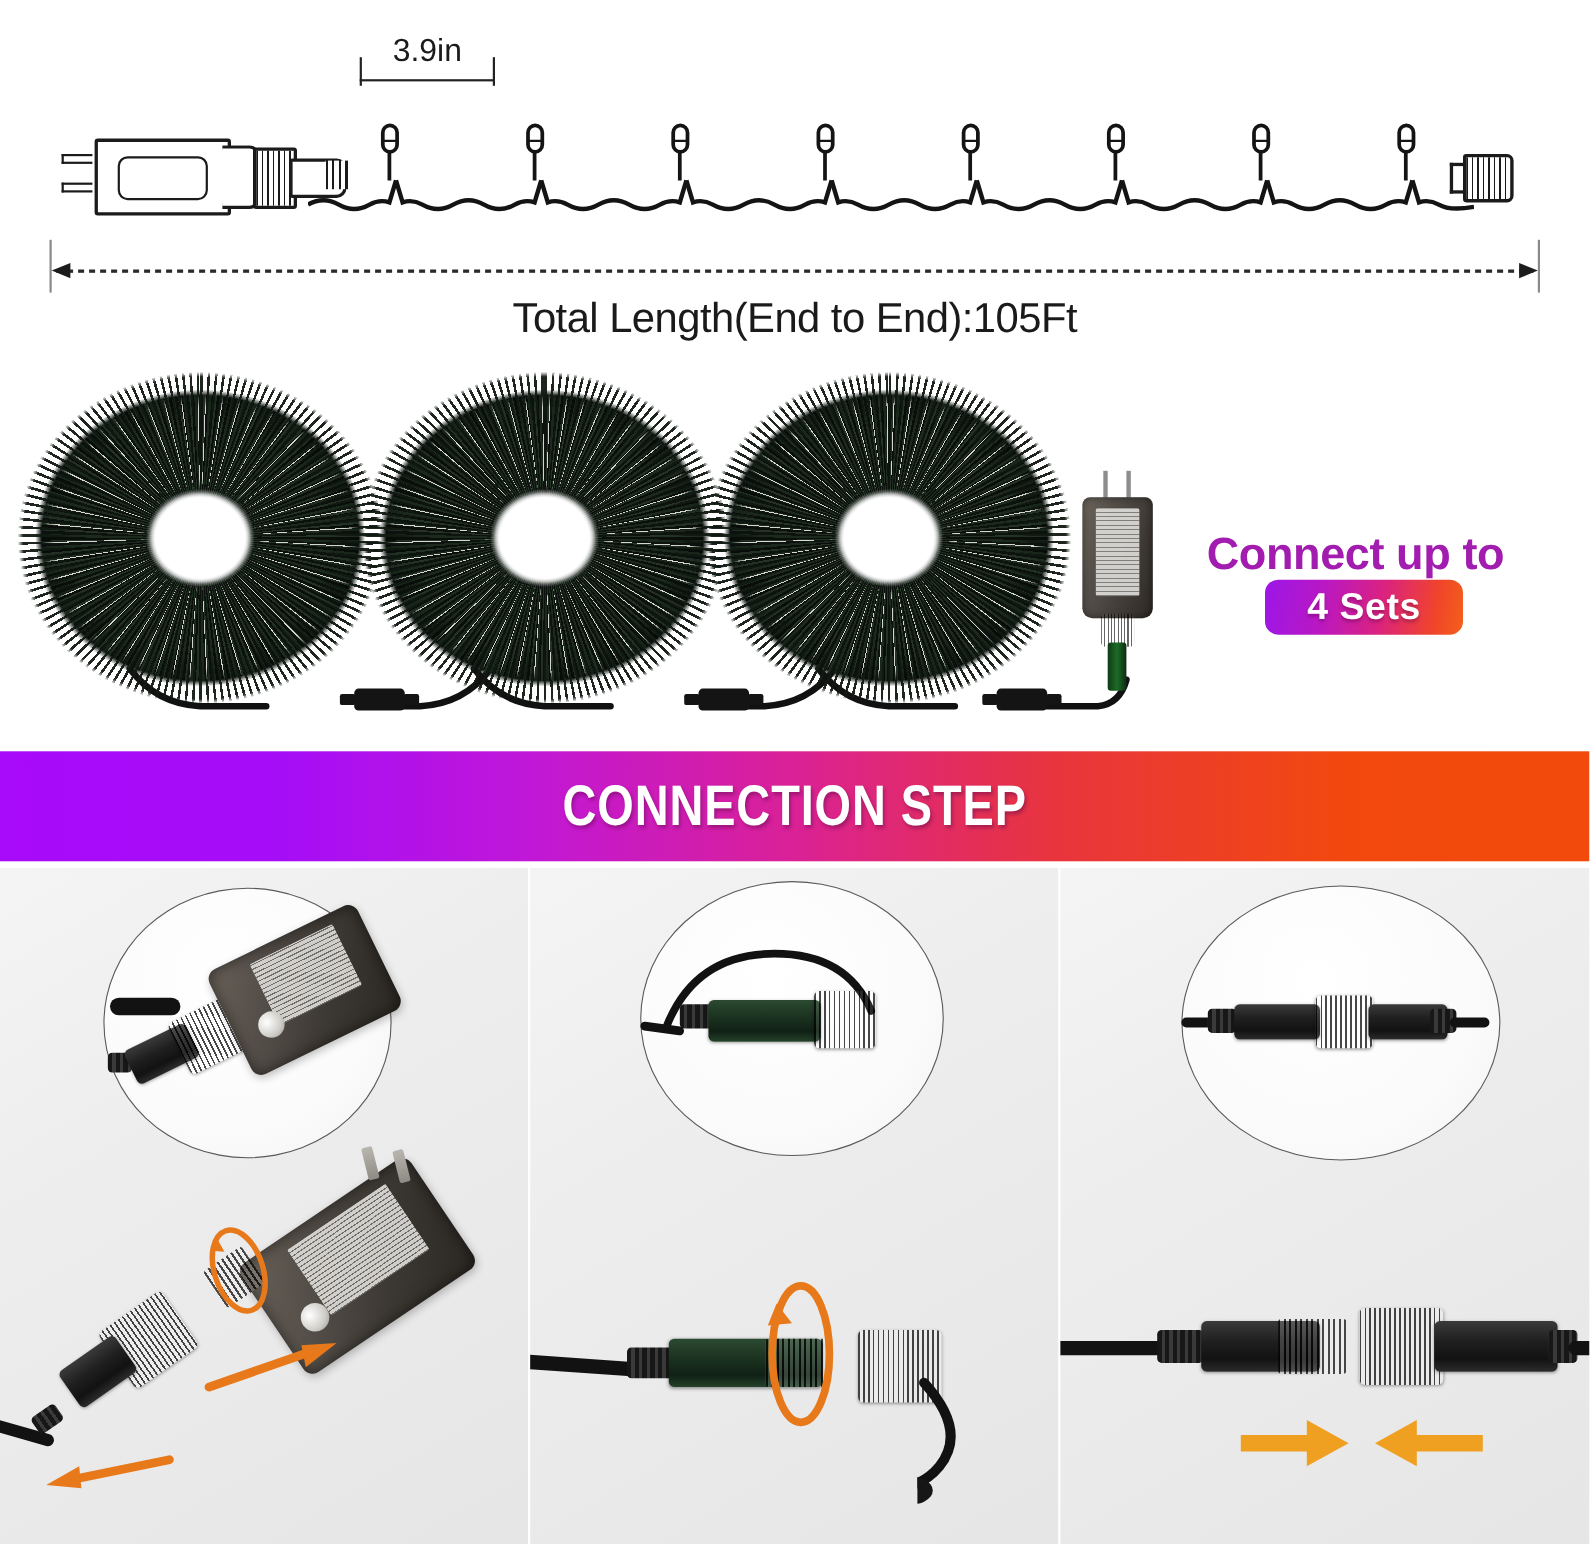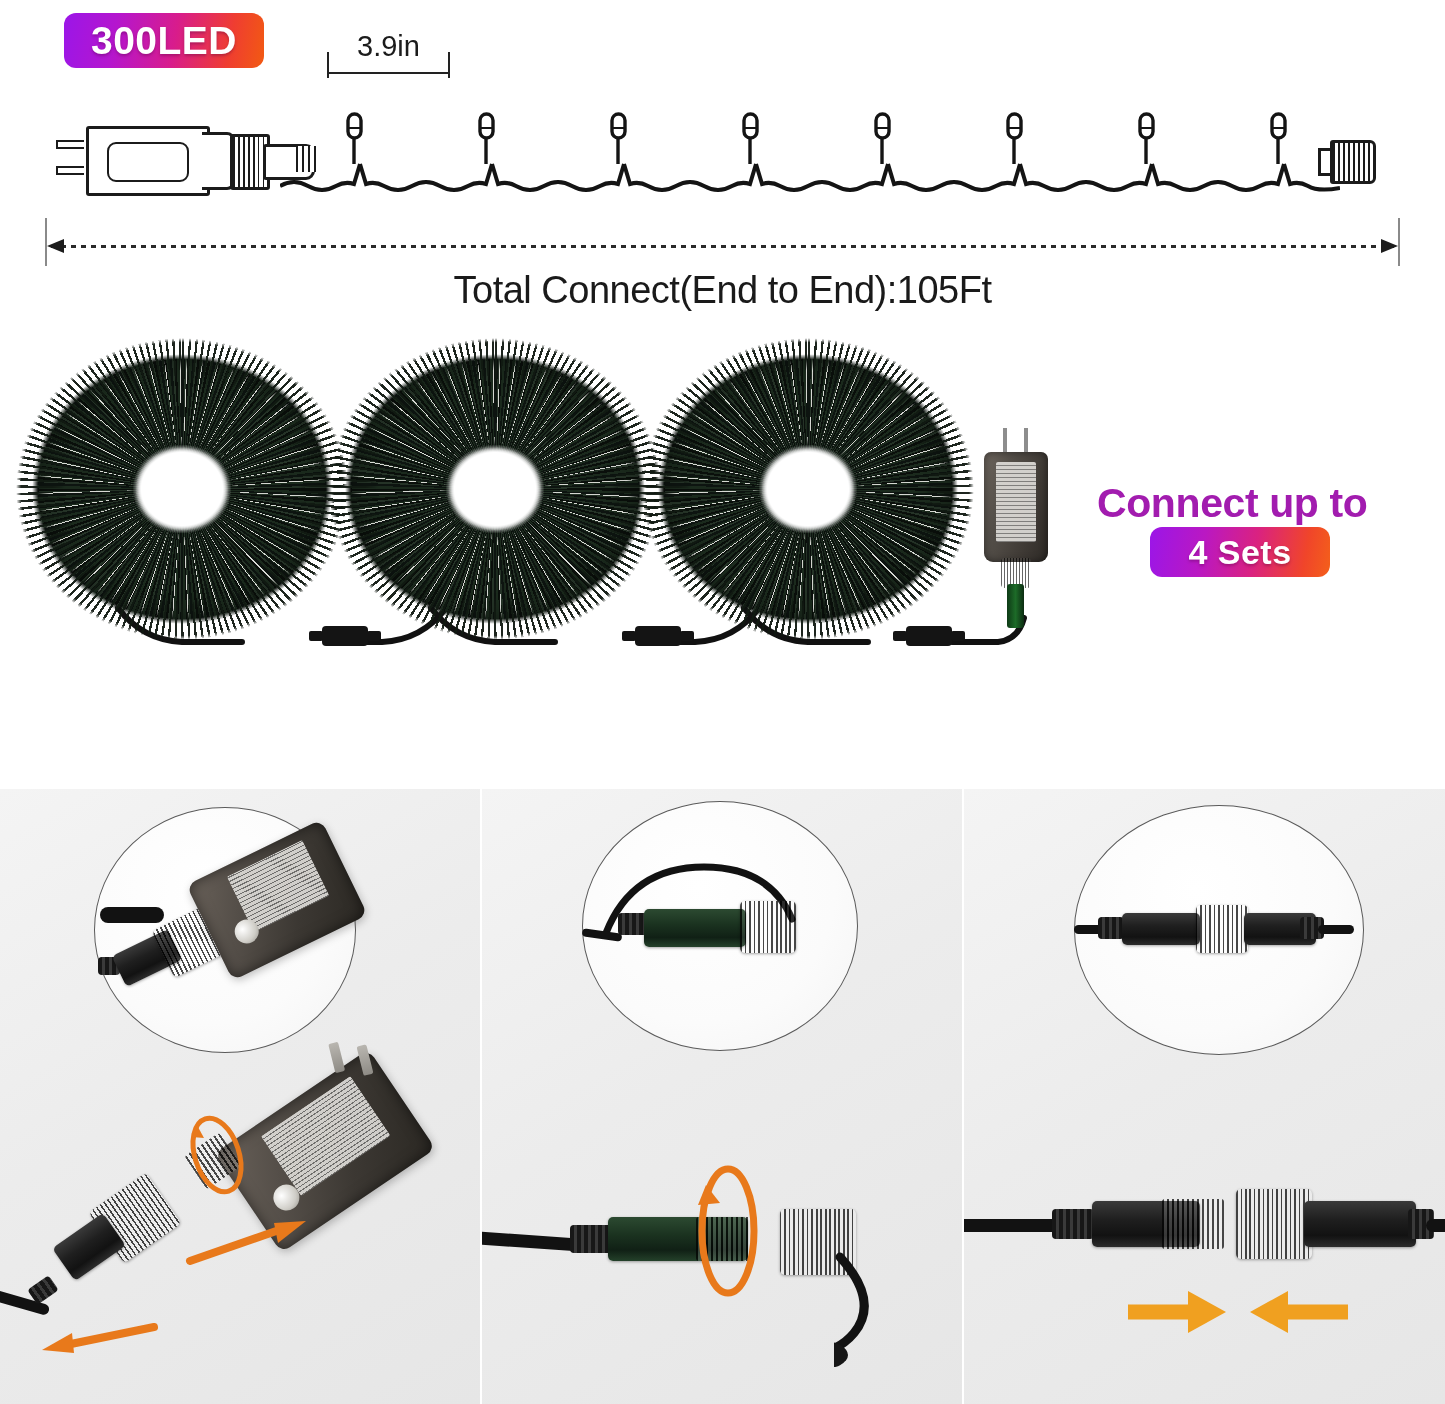--- a/index.html
+++ b/index.html
@@ -278,21 +278,20 @@
   .arrow svg{display:block;overflow:visible;}
   .rot-ring{position:absolute;}
 </style>
 </head>
 <body>
 
 <div class="page">
 
   <div class="spec-section">
 
-    <div class="badge badge-300led">300LED</div>
 
     <div class="dim-small">
       <div class="label">3.9in</div>
       <div class="tick l"></div>
       <div class="tick r"></div>
       <div class="bar"></div>
     </div>
 
     <div class="plug-art">
       <div class="prong p1"></div>
@@ -370,21 +369,21 @@
     </div>
 
     <div class="dim-big">
       <div class="tick l"></div>
       <div class="tick r"></div>
       <div class="line"></div>
       <div class="ah l"></div>
       <div class="ah r"></div>
     </div>
 
-    <div class="total-length">Total Connect(End to End):105Ft</div>
+    <div class="total-length">Total Length(End to End):105Ft</div>
 
     <div class="coils-area">
 
       <svg class="link-wire" style="left:0;top:0;width:1060px;height:330px;" viewBox="0 0 1060 330">
         <g fill="none" stroke="#111" stroke-width="6" stroke-linecap="round">
           <path d="M118,268 q24,32 64,34 l60,0"></path>
           <path d="M326,302 l56,0 q40,-2 64,-34"></path>
           <path d="M431,268 q24,32 64,34 l60,0"></path>
           <path d="M639,302 l56,0 q40,-2 64,-34"></path>
           <path d="M744,268 q24,32 64,34 l60,0"></path>
@@ -420,20 +419,23 @@
         <div class="ad-label"></div>
       </div>
       <div class="ad-nut"></div>
       <div class="ad-green"></div>
     </div>
 
     <div class="connect-label">Connect up to</div>
     <div class="badge badge-3sets">4 Sets</div>
   </div>
 
+  <div class="banner">
+    <div class="banner-text">CONNECTION STEP</div>
+  </div>
 
   <div class="panels">
 
     <div class="panel p1">
 
       <div class="circle-callout" style="left:94px;top:18px;width:260px;height:244px;"></div>
 
       <div style="position:absolute;left:100px;top:118px;width:64px;height:16px;" class="cable"></div>
       <div class="strain" style="left:98px;top:168px;width:22px;height:18px;"></div>
       <div class="conn-blk" style="left:116px;top:152px;width:62px;height:34px;transform:rotate(-26deg);"></div>

